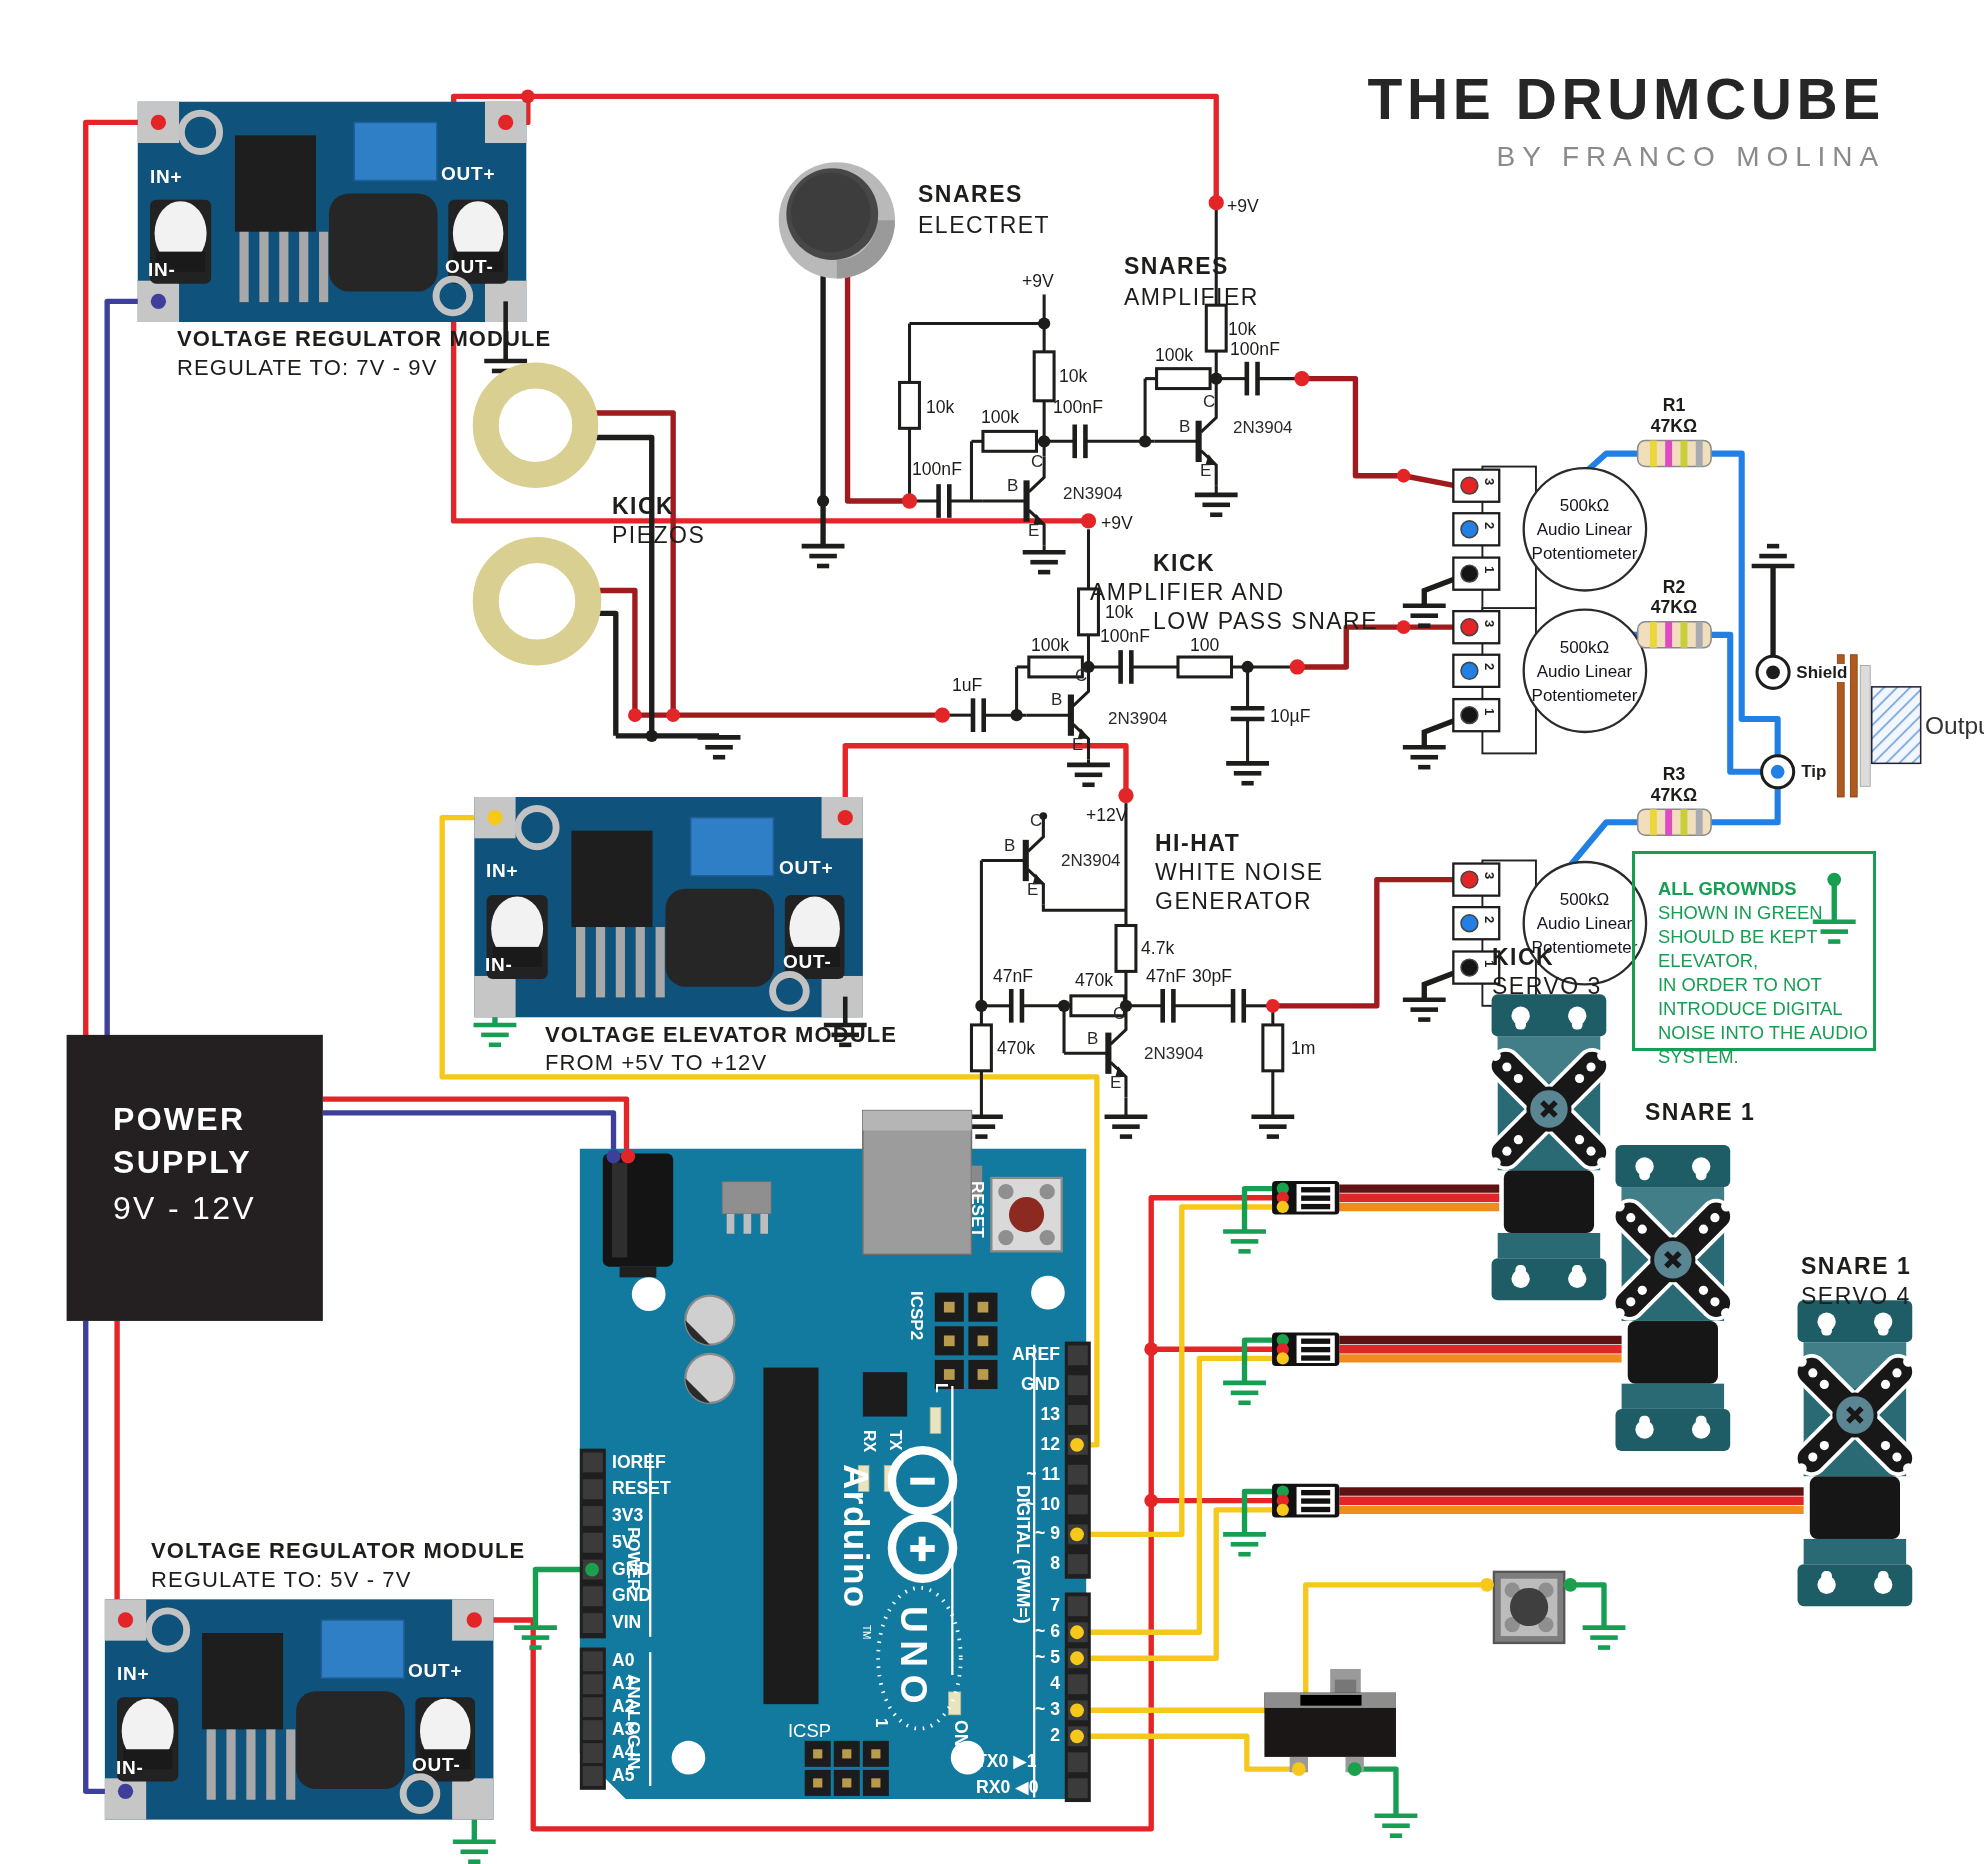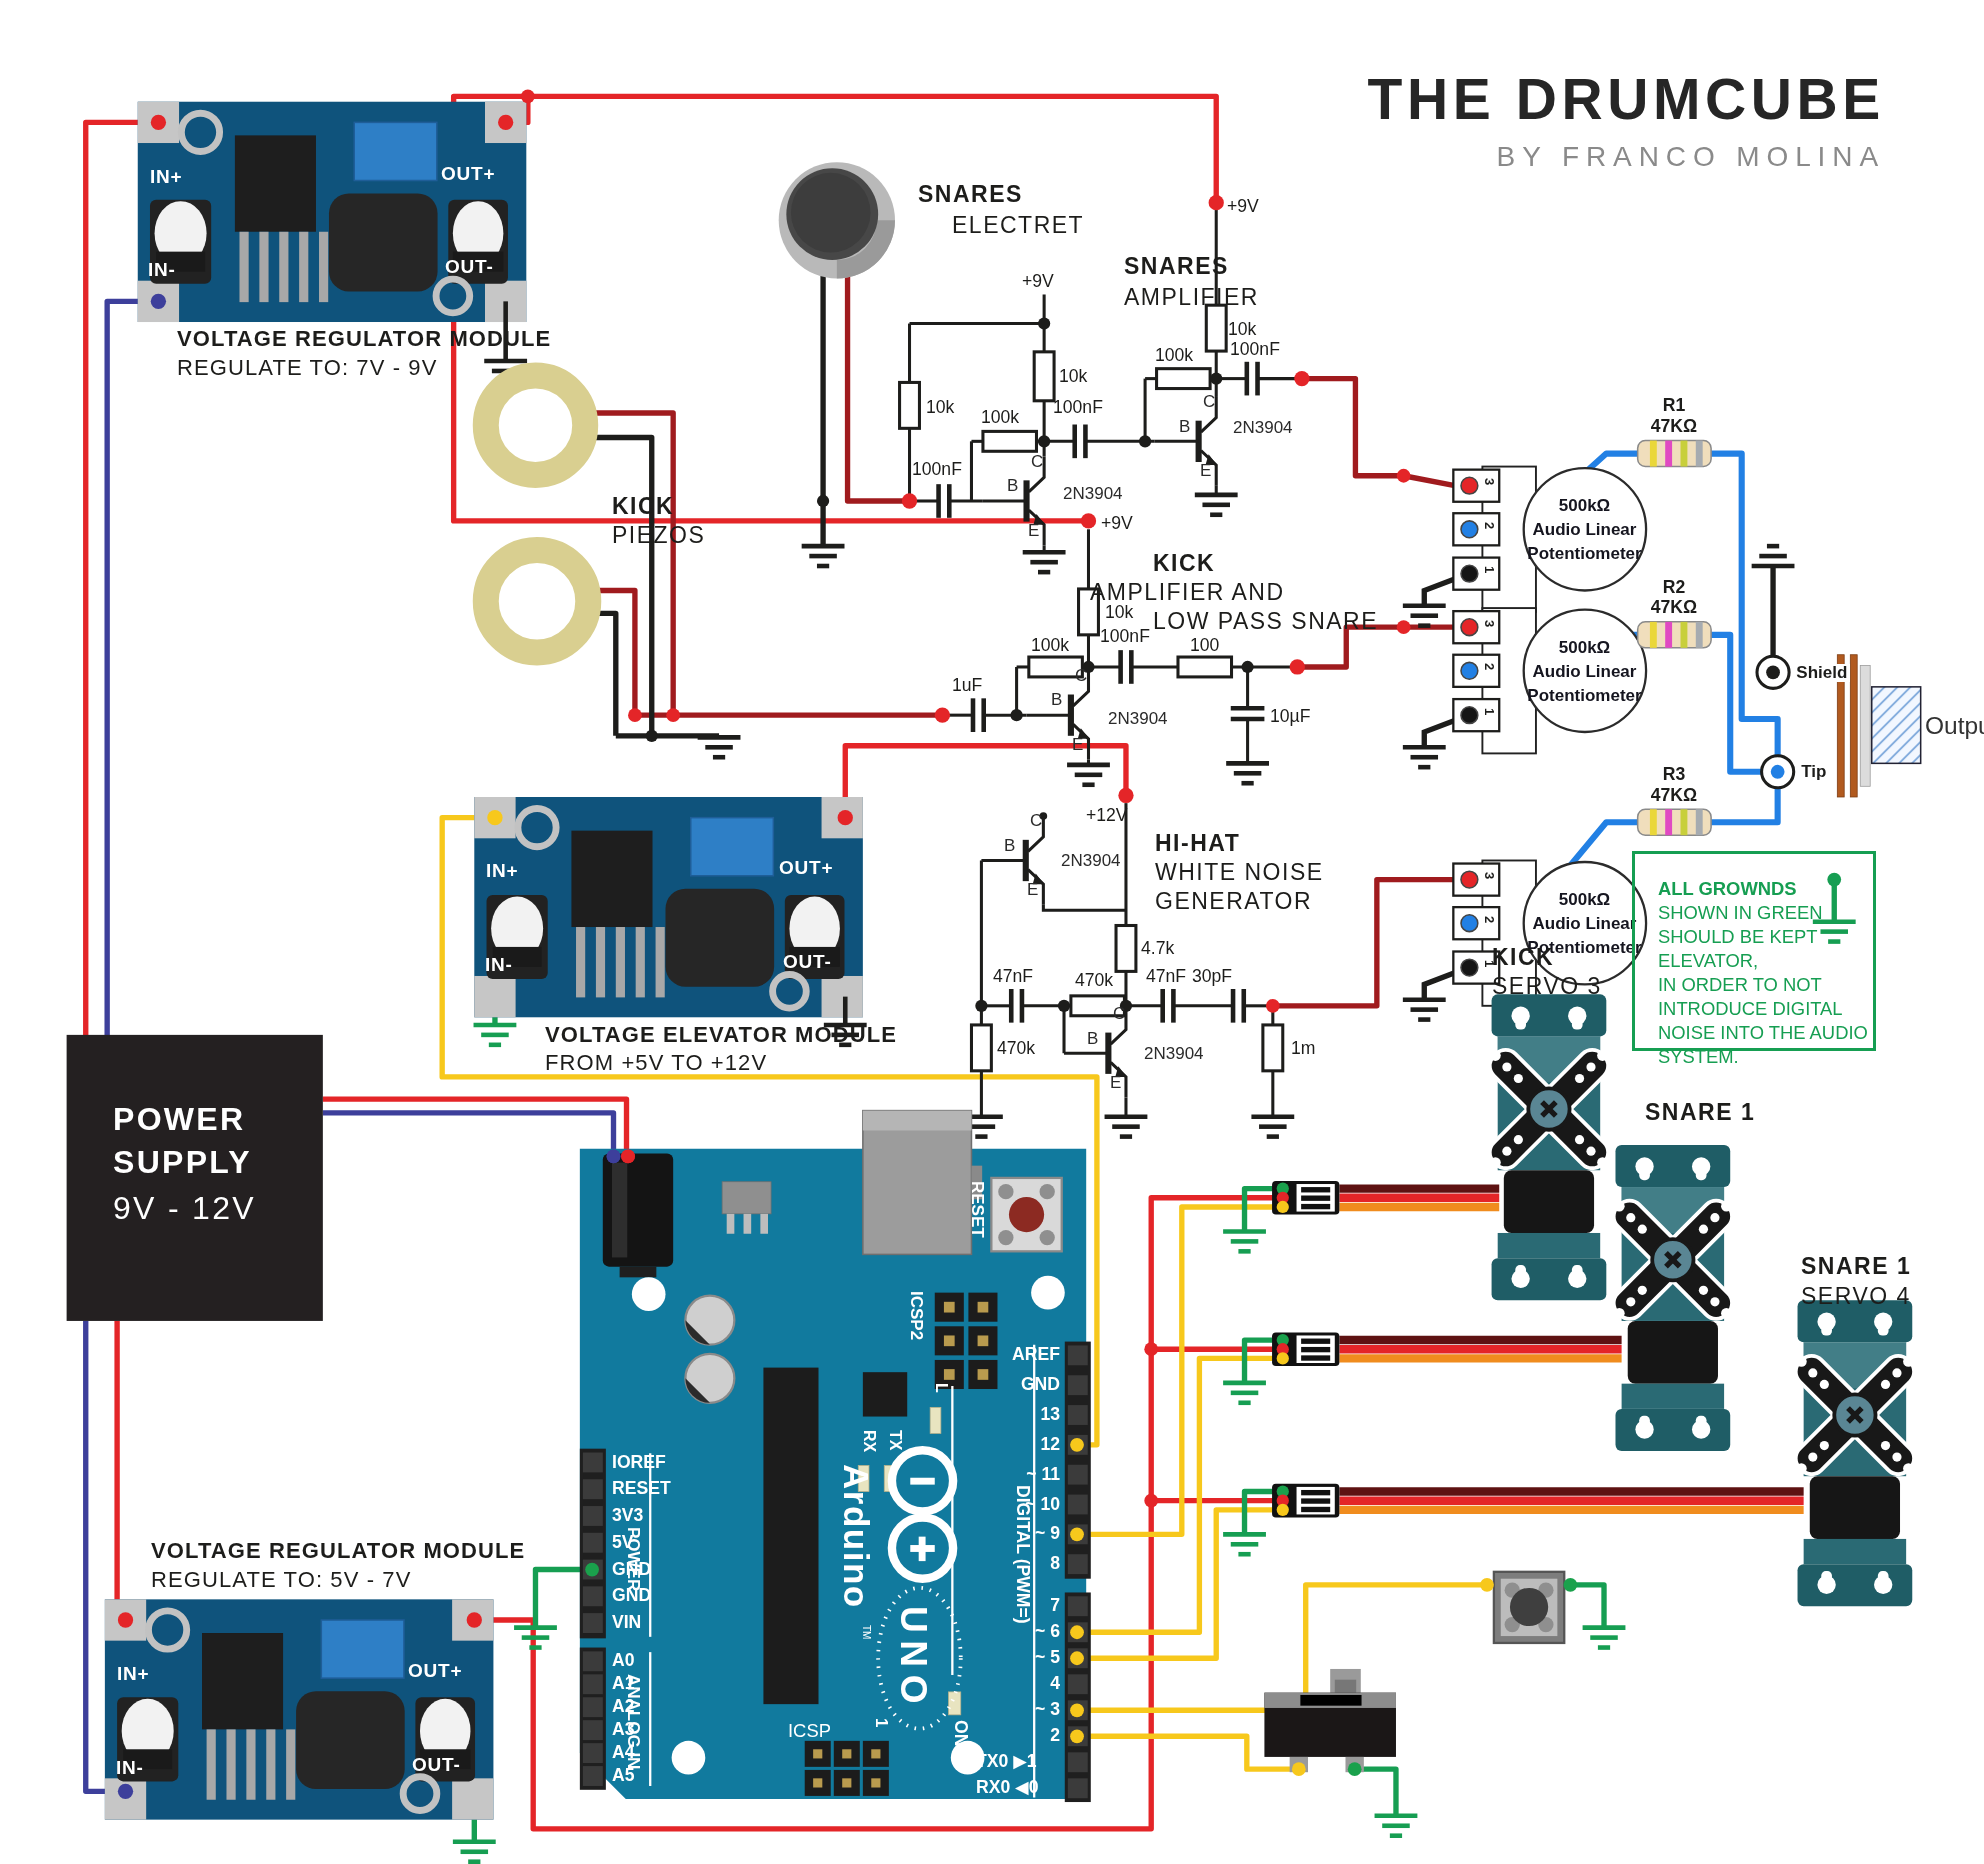--- a/index.html
+++ b/index.html
@@ -20,21 +20,21 @@
   .big{font-size:23px;font-weight:bold;letter-spacing:1.5px}
   .big2{font-size:23px;letter-spacing:1.5px}
   .mpin{font-size:19px;font-weight:bold;color:#fff;letter-spacing:0.8px}
   .title-block{position:absolute;left:1071px;top:70px;width:814px;text-align:right;}
   .t1{font-size:57px;font-weight:bold;letter-spacing:4.6px;color:#262626;line-height:1.05}
   .t2{font-size:40px;letter-spacing:9.2px;color:#2e2e2e;margin-top:7.6px;line-height:1.05}
   .t3{font-size:28px;letter-spacing:6.9px;color:#8a8a8a;margin-top:12.2px;line-height:1.05}
   .ps{color:#fff;font-size:32px;letter-spacing:2.3px}
   .note{position:absolute;left:1632px;top:851px;width:244px;height:200px;border:3.8px solid #169e52;
         box-sizing:border-box;color:#169e52;font-size:18.4px;line-height:24px;padding:23px 0 0 23px;}
-  .pot-text{position:absolute;width:153px;text-align:center;font-size:17px;font-weight:bold;
+  .pot-text{position:absolute;width:153px;text-align:center;font-size:17px;font-weight:normal;
             color:#15151f;line-height:24px;}
   .rlab{position:absolute;width:92px;text-align:center;font-size:17.6px;font-weight:bold;color:#1d1d1b;}
   .tag{background:#fff;padding:0 2.3px}
 </style>
 </head>
 <body>
 
 <div id="canvas">
 
 <svg width="1985" height="1864" viewBox="0 0 2595 2437">
@@ -662,21 +662,21 @@
 <span class="lb mpin" style="left:117px;top:1664px">IN+</span>
 <span class="lb mpin" style="left:116px;top:1758px">IN-</span>
 <span class="lb mpin" style="left:408px;top:1661px">OUT+</span>
 <span class="lb mpin" style="left:412px;top:1755px">OUT-</span>
 
 <span class="lb ps b" style="left:113px;top:1103px">POWER</span>
 <span class="lb ps b" style="left:113px;top:1146px">SUPPLY</span>
 <span class="lb ps" style="left:113px;top:1192px">9V - 12V</span>
 
 <span class="lb big" style="left:918px;top:182px">SNARES</span>
-<span class="lb big2" style="left:952px;top:213px">ELECTRET</span>
+<span class="lb big2" style="left:918px;top:213px">ELECTRET</span>
 <span class="lb big" style="left:1124px;top:254px">SNARES</span>
 <span class="lb big2" style="left:1124px;top:285px">AMPLIFIER</span>
 <span class="lb" style="left:1022px;top:272px">+9V</span>
 <span class="lb" style="left:1227px;top:197px">+9V</span>
 <span class="lb" style="left:926px;top:398px">10k</span>
 <span class="lb" style="left:912px;top:460px">100nF</span>
 <span class="lb" style="left:981px;top:408px">100k</span>
 <span class="lb" style="left:1059px;top:367px">10k</span>
 <span class="lb" style="left:1053px;top:398px">100nF</span>
 <span class="lb" style="left:1155px;top:346px">100k</span>

